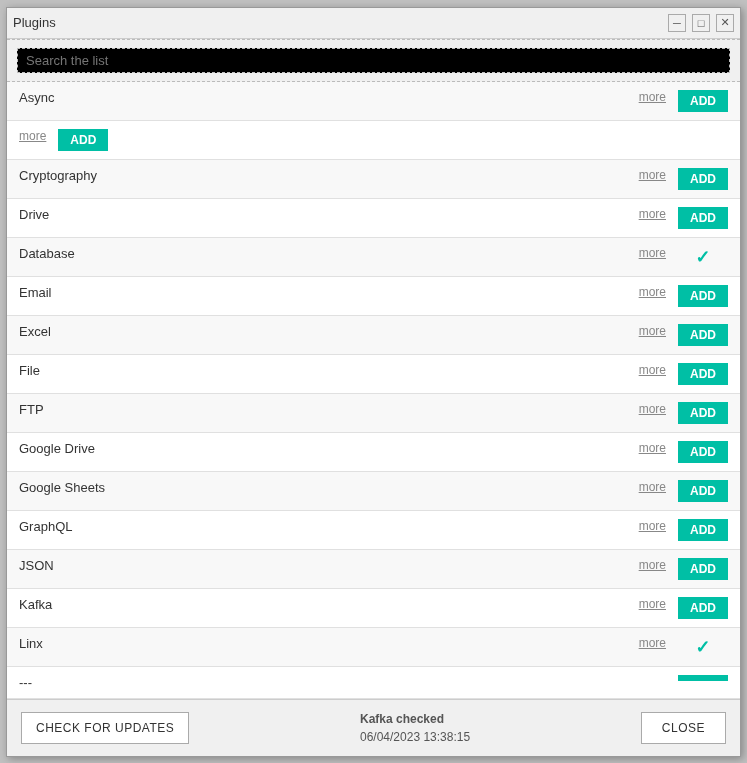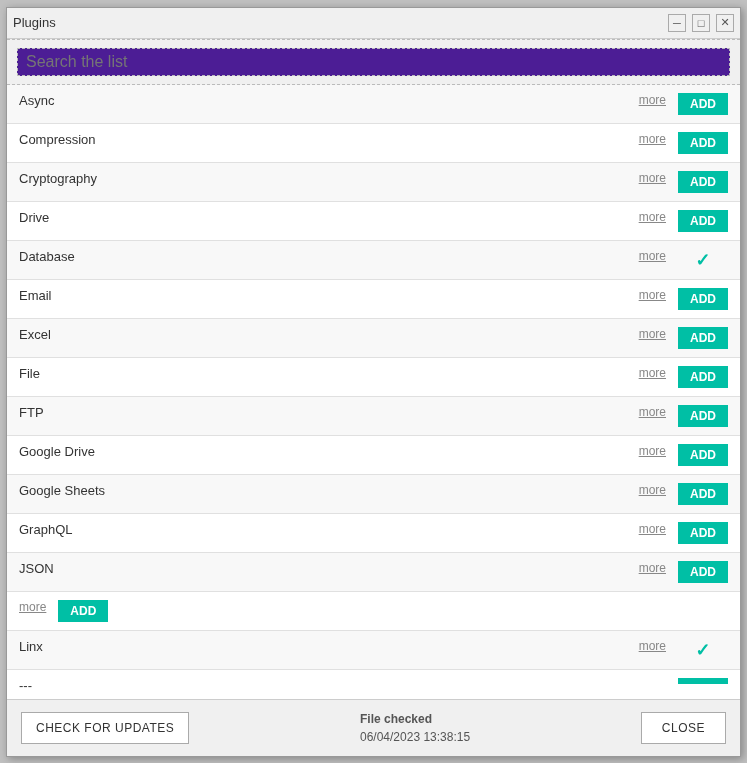--- a/index.html
+++ b/index.html
@@ -53,22 +53,22 @@
     .search-area {
       padding: 8px 10px;
       border-bottom: 1px dashed #bbb;
       border-top: 1px dashed #bbb;
       margin: 0;
     }
     .search-input {
       width: 100%;
       padding: 4px 8px;
       border: 1px dashed #bbb;
-      background: #4c1d95;
-      font-size: 16px;
+      background: #000000;
+      font-size: 13px;
       color: #999;
       outline: none;
     }
     .plugin-list {
       flex: 1;
       overflow-y: scroll;
       overflow-x: hidden;
     }
     .plugin-list::-webkit-scrollbar {
       width: 12px;
@@ -181,21 +181,20 @@
     <input class="search-input" type="text" placeholder="Search the list" style="">
   </div>
 
   <div class="plugin-list" id="plugin-list-container">
   <div class="plugin-row">
         <span class="plugin-name">Async</span>
         <span class="plugin-more">more</span>
         <button class="plugin-add-btn">ADD</button>
       </div>
       <div class="plugin-row">
-        <span class="plugin-name">Compression</span>
         <span class="plugin-more">more</span>
         <button class="plugin-add-btn">ADD</button>
       </div>
       <div class="plugin-row">
         <span class="plugin-name">Cryptography</span>
         <span class="plugin-more">more</span>
         <button class="plugin-add-btn">ADD</button>
       </div>
       <div class="plugin-row">
         <span class="plugin-name">Drive</span>
@@ -241,35 +240,36 @@
         <span class="plugin-name">GraphQL</span>
         <span class="plugin-more">more</span>
         <button class="plugin-add-btn">ADD</button>
       </div>
       <div class="plugin-row">
         <span class="plugin-name">JSON</span>
         <span class="plugin-more">more</span>
         <button class="plugin-add-btn">ADD</button>
       </div>
       <div class="plugin-row">
+        <span class="plugin-name">Kafka</span>
         <span class="plugin-more">more</span>
         <button class="plugin-add-btn">ADD</button>
       </div>
       <div class="plugin-row">
         <span class="plugin-name">Linx</span>
         <span class="plugin-more">more</span>
         <span class="plugin-check">✓</span>
       </div>
       <div class="plugin-row">
         <span class="plugin-name">---</span>
         <div class="plugin-partial"></div>
       </div>
     </div>
 
   <div class="footer">
     <button class="check-updates-btn">CHECK FOR UPDATES</button>
     <div class="last-checked">
-      <div class="last-checked-label">File checked</div>
+      <div class="last-checked-label">Kafka checked</div>
       <div>06/04/2023 13:38:15</div>
     </div>
     <button class="close-btn">CLOSE</button>
   </div>
 </div>
 
 </body></html>

